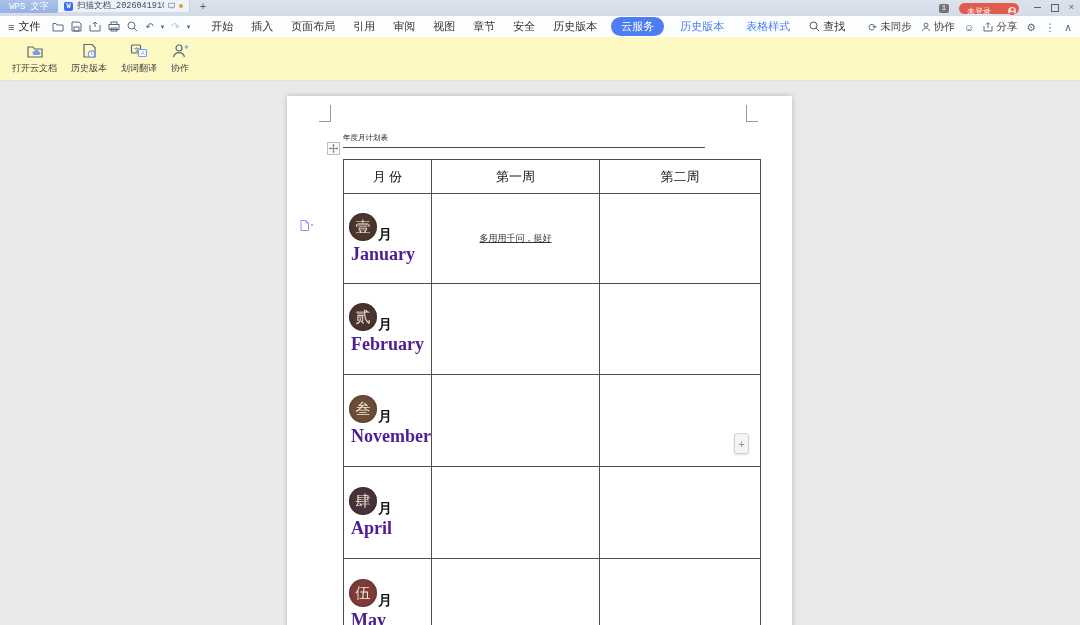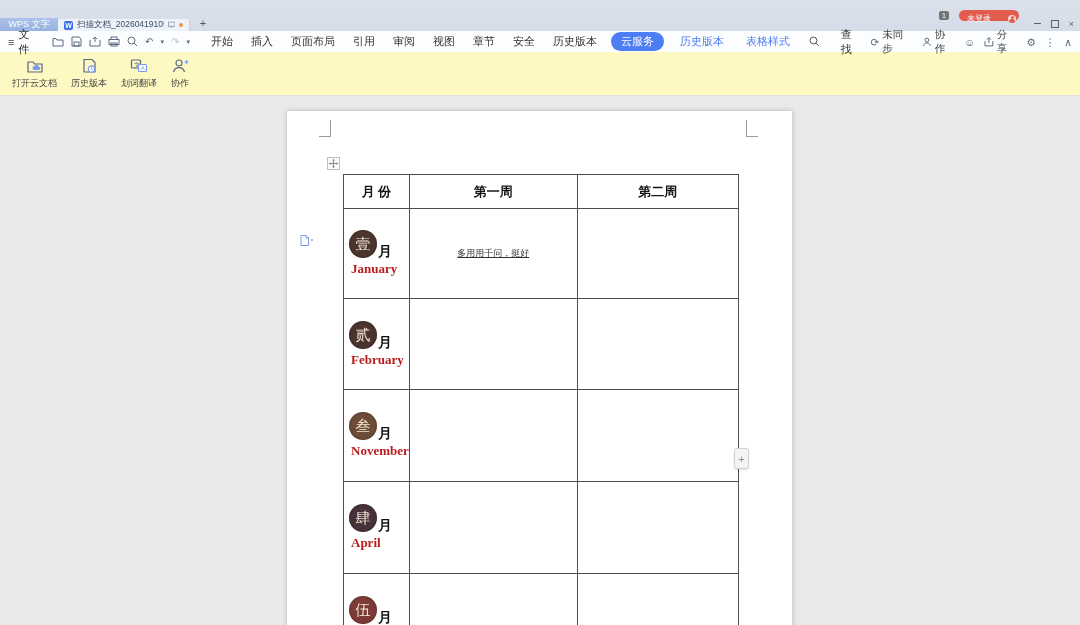--- a/index.html
+++ b/index.html
@@ -1,20 +1,20 @@
 <!DOCTYPE html>
 <html><head>
 <meta charset="utf-8">
 <style>
   * { margin:0; padding:0; box-sizing:border-box; }
   html,body { width:1080px; height:625px; overflow:hidden; background:#e9e9e9;
               font-family:"Liberation Sans", sans-serif; }
 
   
-  .titlebar { height:31px; background:linear-gradient(#dce2ec,#d5dce8); display:flex; align-items:flex-end; font-size:9px; }
+  .titlebar { height:16px; background:linear-gradient(#dce2ec,#d5dce8); display:flex; align-items:flex-start; font-size:9px;font-family:Liberation Mono, monospace; }
   .app-tab  { width:58px; background:linear-gradient(#abc2ea,#97b2e1); color:#fff; display:flex; align-items:center; justify-content:center; border-radius:0 0 2px 0; }
   .doc-tab  { width:132px; background:#eef2f9; color:#3e4c66; display:flex; align-items:center; gap:4px; padding:0 6px; border-right:1px solid #c9d2e0; }
   .doc-tab .title { white-space:nowrap; overflow:hidden; font-size:8.5px; }
   .wps-ico  { flex:none; width:9px; height:9px; background:#3b6ff0; border-radius:2px; color:#fff; font-size:7px; line-height:9px; text-align:center; font-weight:bold; }
   .dot      { flex:none; width:4px; height:4px; border-radius:50%; background:#e8963c; }
   .newtab   { width:26px; text-align:center; color:#555; font-size:11px; line-height:15px; }
   .tb-spacer{ flex:1; }
   .badge    { background:#757575; color:#fff; border-radius:2px; font-size:7px; padding:0 3px; height:9px; line-height:9px; align-self:center; }
   .login    { background:#e25c4d; color:#fff; border-radius:7px; height:11px; padding:6px 3px 0 8px; display:flex; align-items:center; gap:17px; align-self:center; margin:0 10px; font-size:8px; }
   .avatar   { width:8px; height:8px; background:#f6d7d2; border-radius:50%; position:relative; overflow:hidden; }
@@ -29,21 +29,21 @@
   .menubar { height:21px; background:#fcfdfe; display:flex; align-items:center; font-size:11px; color:#333; padding:0 8px; }
   .file-btn{ display:flex; gap:4px; align-items:center; margin-right:8px; color:#2a2a2a; }
   .ham     { font-size:11px; color:#444; }
   .qicons  { display:flex; gap:7px; align-items:center; color:#5a6a7e; margin:0 12px 0 4px; }
   .qicons svg { display:block; }
   .qi-txt  { font-size:10px; color:#5a6a7e; }
   .qi-dim  { color:#b9c2cc; }
   .menu-item{ padding:0 9px; white-space:nowrap; }
   .pill    { background:#4d7df2; color:#fff; border-radius:10px; padding:2px 10px; margin:0 5px; white-space:nowrap; }
   .ctx     { color:#4d7df2; padding:0 11px; white-space:nowrap; }
-  .find    { display:flex; align-items:center; gap:21px; padding:0 8px; }
+  .find    { display:flex; align-items:center; gap:3px; padding:0 8px; }
   .mright  { margin-left:auto; display:flex; align-items:center; gap:9px; color:#444; font-size:10.5px; }
   .mright .grp { display:flex; align-items:center; gap:3px; }
   .glyph   { color:#5a6a7e; }
 
   
   .ribbon { height:44px; background:#fef9c3; border-bottom:1px solid #e2e2e2; display:flex; align-items:center; padding-left:5px; }
   .tool   { display:flex; flex-direction:column; align-items:center; justify-content:center; gap:3px; padding:0 7px; font-size:9px; color:#454545; height:100%; }
   .tool svg { display:block; }
 
   
@@ -51,28 +51,28 @@
   .page   { position:absolute; left:287px; top:15px; width:505px; height:900px; background:#fff; box-shadow:0 0 5px rgba(0,0,0,.22); }
   .crop-tl{ position:absolute; left:32px; top:9px;  width:12px; height:17px; border-right:1px solid #9a9a9a; border-bottom:1px solid #9a9a9a; }
   .crop-tr{ position:absolute; right:34px; top:9px; width:12px; height:17px; border-left:1px solid #9a9a9a;  border-bottom:1px solid #9a9a9a; }
   .doc-header { position:absolute; left:56px; top:37px; width:362px; font-family:"Liberation Serif", serif; font-size:7.5px; color:#222; border-bottom:1px solid #4e4e4e; padding-bottom:4px; }
   .table-handle { position:absolute; left:40px; top:46px; width:13px; height:13px; background:#fafafa; border:1px solid #bfbfbf; display:flex; align-items:center; justify-content:center; }
   .margin-ico { position:absolute; left:13px; top:124px; display:flex; align-items:flex-start; gap:2px; }
   .margin-ico .mini-dot { width:2px; height:2px; background:#b9b9b9; margin-top:4px; }
 
   table.plan { position:absolute; left:56px; top:63px; border-collapse:collapse; table-layout:fixed; background:#fff; }
   .plan th, .plan td { border:1px solid #4e4e4e; }
-  .plan th { height:34px; font-family:"Liberation Serif", serif; font-weight:700; font-size:13px; color:#141414; }
+  .plan th { height:34px; font-family:"Liberation Serif", serif; font-weight:400; font-size:13px; color:#141414; }
   .c-month{ width:63px; } .c-w1{ width:168px; } .c-w2{ width:161px; }
   .month-cell { vertical-align:middle; padding-left:5px; }
   .stamp-row  { display:flex; align-items:flex-end; }
   .stamp { width:28px; height:28px; border-radius:50%; color:#f3e9d9; font-size:15px; line-height:28px; text-align:center;
            font-family:"Liberation Serif", serif; box-shadow:inset 0 0 3px rgba(0,0,0,.35); }
   .yue   { font-family:"Liberation Serif", serif; font-weight:700; font-size:14px; margin-left:1px; margin-bottom:-3px; color:#111; }
-  .men   { font-family:"Liberation Serif", serif; font-weight:700; font-size:13px; color:#b91c1c; margin-top:3px; padding-left:2px; }
+  .men   { font-family:"Liberation Serif", serif; font-weight:700; font-size:18px; color:#4c1d95; margin-top:3px; padding-left:2px; }
   .week-cell { font-family:"Liberation Serif", serif; font-size:9px; color:#333; text-align:center; vertical-align:middle;text-decoration:underline; }
   .r0{height:90px} .r1{height:91px} .r2,.r3,.r4{height:92px}
 
   .plus-btn { position:absolute; left:447px; top:337px; width:15px; height:21px; background:#f4f4f4; border:1px solid #d2d2d2;
               border-radius:3px; color:#8f8f8f; font-size:11px; display:flex; align-items:center; justify-content:center; box-shadow:0 1px 2px rgba(0,0,0,.12); }
 </style>
 </head>
 <body>
 
 <div class="titlebar">
@@ -211,20 +211,21 @@
       </svg>
     <span>协作</span>
   </div>
 </div>
 
 <div class="canvas">
   <div class="page">
     <div class="crop-tl"></div>
     <div class="crop-tr"></div>
 
+    <div class="doc-header">年度月计划表</div>
 
     <div class="table-handle">
       <svg width="9" height="9" viewBox="0 0 9 9">
           <path d="M4.5 0v9M0 4.5h9" stroke="#8a8a8a"></path>
           <path d="M4.5 0l-1.4 1.6h2.8zM4.5 9l-1.4-1.6h2.8zM0 4.5l1.6-1.4v2.8zM9 4.5l-1.6-1.4v2.8z" fill="#8a8a8a"></path>
         </svg>
     </div>
 
     <div class="margin-ico">
       <svg width="9" height="11" viewBox="0 0 9 11">

